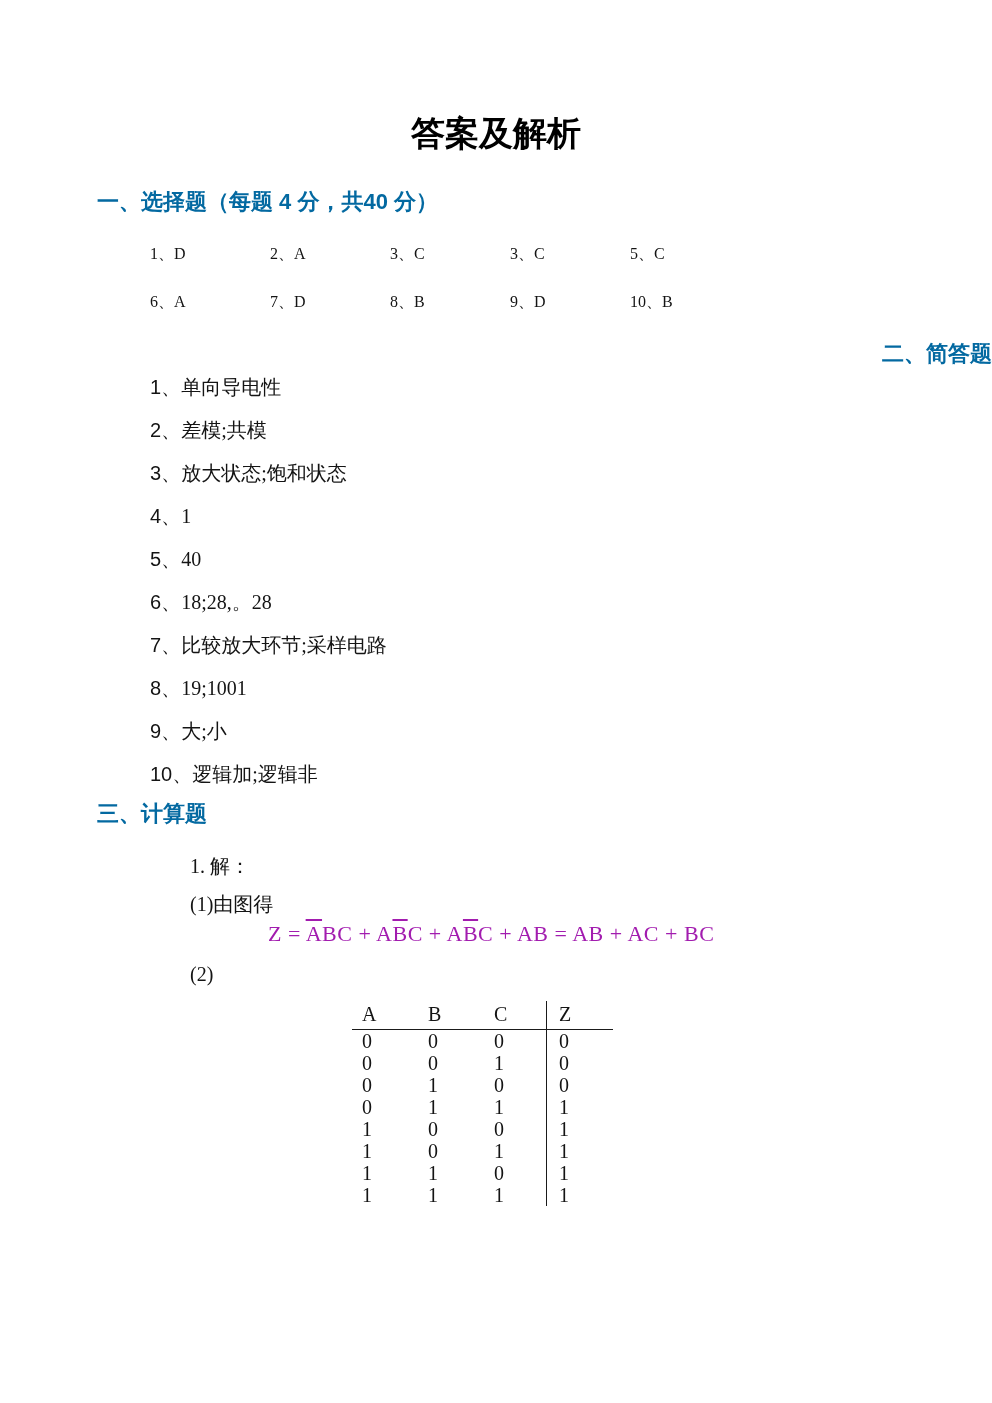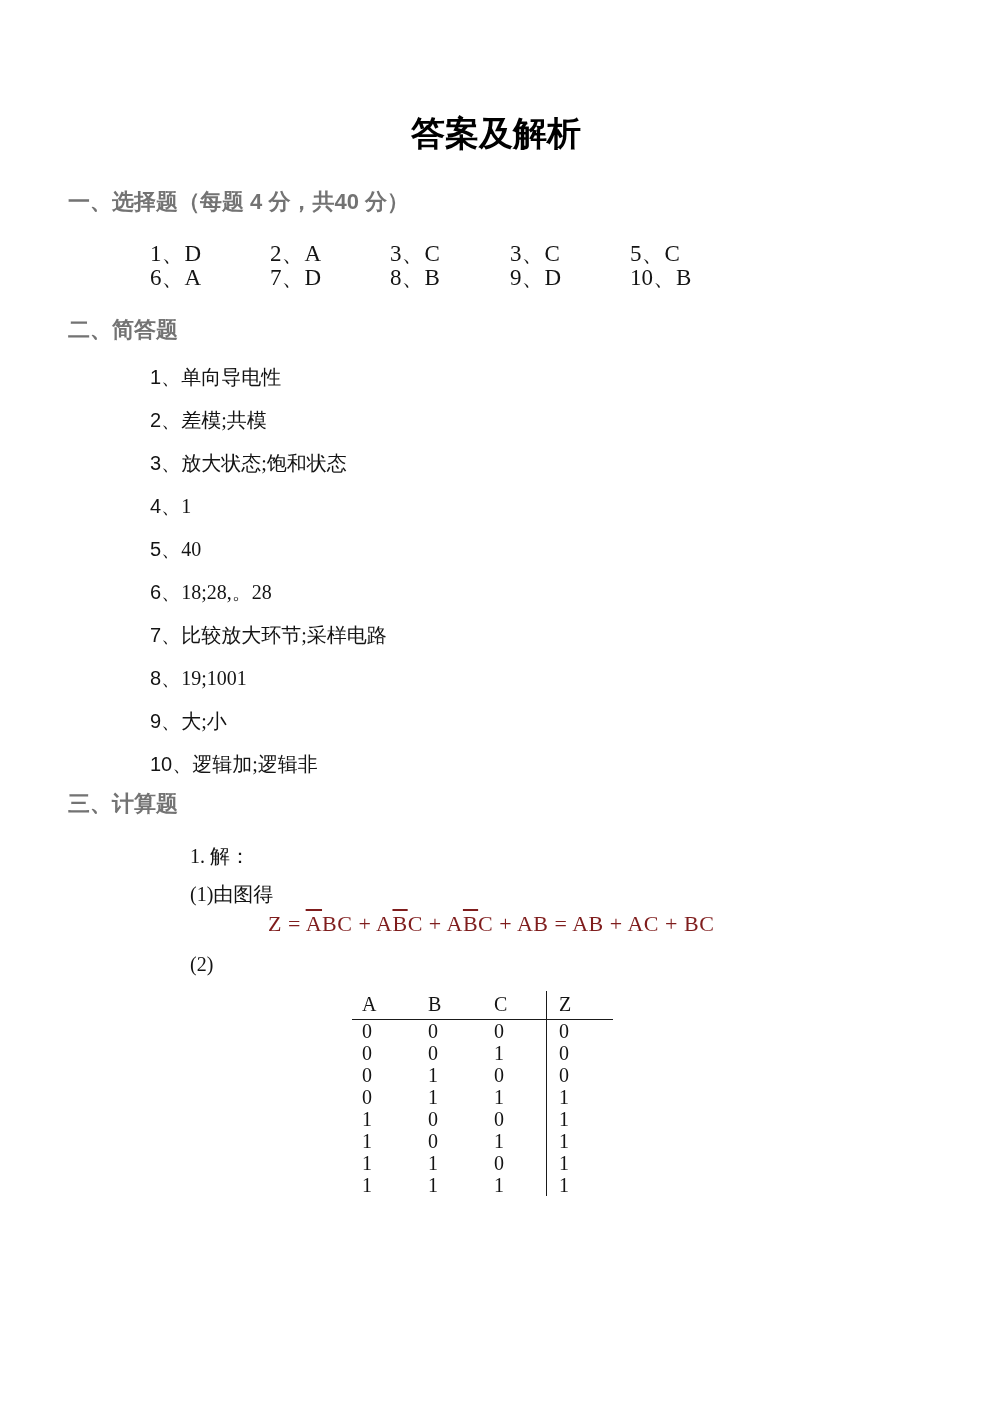--- a/index.html
+++ b/index.html
@@ -12,55 +12,55 @@
 
   .title {
     font-family: "Liberation Sans", sans-serif;
     font-weight: 700; font-size: 34px; line-height: 42px;
     text-align: center; color: #000;
   }
 
   .sec-heading {
     font-family: "Liberation Sans", sans-serif;
     font-weight: 700; font-size: 22px; line-height: 28px;
-    color: #737373; margin-left: 68px;
+    color: #0369a1; margin-left: 97px;
   }
   .sec1 { margin-top: 34px; }
-  .sec2 { margin-top: 26px; }
+  .sec2 { margin-top: 26px; text-align: right; }
   .sec3 { margin-top: 13px; }
 
   .mc-row {
     display: flex; margin-left: 150px;
     font-family: "Liberation Serif", serif;
-    font-size: 23px; line-height: 24px;
+    font-size: 16px; line-height: 24px;
   }
   .mc-row.r1 { margin-top: 26px; }
-  .mc-row.r2 { }
+  .mc-row.r2 { margin-top: 24px; }
   .mc-item { width: 120px; }
 
-  .sa-list { margin-top: 20px; }
+  .sa-list { margin-top: 6px; }
   .sa-item { margin-left: 150px; margin-bottom: 17px; font-size: 20px; line-height: 26px; }
   .sa-item:last-child { margin-bottom: 0; }
   .sa-num { font-family: "Liberation Sans", sans-serif; }
   .sa-text { font-family: "Liberation Serif", serif; }
 
   .calc-line {
     margin-left: 190px;
     font-family: "Liberation Serif", serif;
     font-size: 20px; line-height: 26px;
   }
   .solution-label { margin-top: 25px; }
   .step1 { margin-top: 12px; }
   .step2 { margin-top: 12px; }
 
   .formula {
     margin-left: 268px; margin-top: 2px;
     font-family: "Liberation Serif", serif;
     font-size: 22px; line-height: 30px; letter-spacing: 0.5px;
-    color: #7f1d1d;
+    color: #a21caf;
   }
   .formula .ov { text-decoration: overline; }
 
   .truth {
     border-collapse: collapse;
     margin: 14px 0 0 352px;
     font-family: "Liberation Serif", serif;
     font-size: 20px; color: #141414;
   }
   .truth th {

